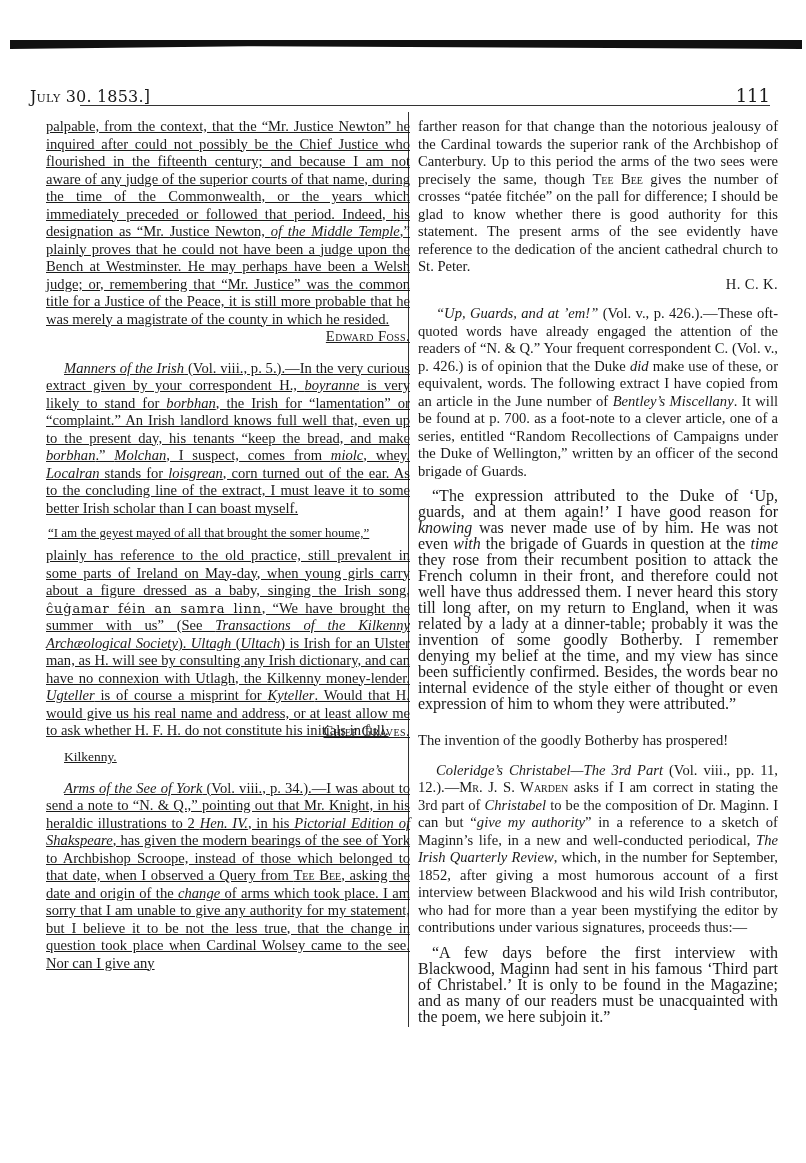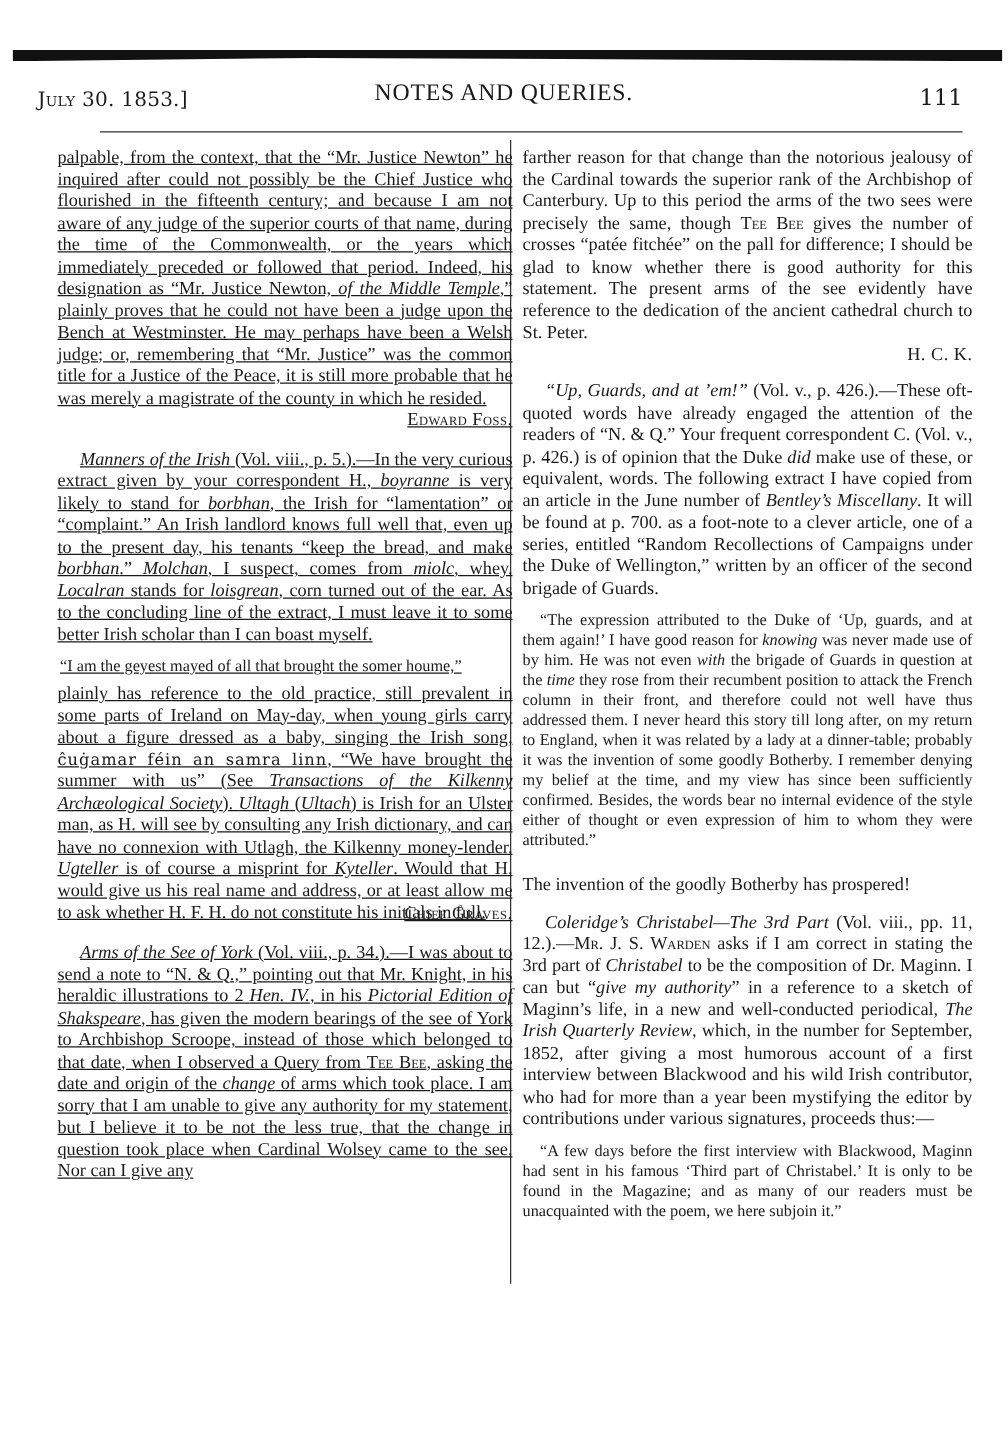--- a/index.html
+++ b/index.html
@@ -1,64 +1,64 @@
 <!DOCTYPE html>
 <html><head>
 <meta charset="utf-8">
 <style>
   html, body { margin:0; padding:0; background:#ffffff; }
   body { width:806px; height:1163px; position:relative; overflow:hidden;
          font-family:"DejaVu Serif","Liberation Serif",serif; color:#1a1a1a; }
   .top-bar { position:absolute; left:10px; top:40px; width:792px; height:9px; background:#111;
              clip-path: polygon(0 0,100% 0,100% 100%,30% 70%,0 100%); }
-  .header { position:absolute; left:30px; top:64px; width:746px; height:28px; }
+  .header { position:absolute; left:30px; top:81px; width:746px; height:28px; }
   .header .date { position:absolute; left:0; top:6px; font-size:16px; letter-spacing:0.2px; }
   .header .title { position:absolute; left:0; right:0; top:0; text-align:center; font-size:19px;
                    letter-spacing:0.6px; font-family:"Liberation Serif",serif; }
   .header .page { position:absolute; right:6px; top:4px; font-size:18px; }
   .rule { position:absolute; left:80px; top:105px; width:690px; height:1px; background:#333; }
   .col { position:absolute; top:118px; width:364px; font-family:"Liberation Serif",serif;
          font-size:14.6px; line-height:17.5px; text-align:justify; }
   .col.left { left:46px;text-decoration:underline; }
   .col.right { left:418px; width:360px; }
   .divider { position:absolute; left:408px; top:112px; width:1px; height:915px; background:#333; }
   p { margin:0; text-indent:0; }
   .para { margin-top:10px; text-indent:18px; }
   .para.first { margin-top:0; text-indent:0; }
   .sig { text-align:right; font-variant:small-caps; letter-spacing:0.4px; margin-top:0; }
   .place { margin-top:8px; padding-left:18px; font-size:13.5px; }
-  .quote { font-size:13px; line-height:16px; text-indent:14px; margin-top:8px; }
+  .quote { font-size:16px; line-height:16px; text-indent:14px; margin-top:8px; }
   .verse { font-size:13px; line-height:16px; margin-top:8px; padding-left:26px; text-indent:-24px; }
   .irish { font-family:"DejaVu Serif",serif; font-size:13px; letter-spacing:0.8px; }
   .sc { font-variant:small-caps; }
   i { font-style:italic; }
   .dash-rule { display:inline-block; width:28px; height:1px; background:#222; vertical-align:middle; margin-right:8px; }
 </style>
 </head>
 <body>
 
 <div class="top-bar"></div>
 
 <div class="header">
   <span class="date sc">July 30. 1853.]</span>
-  <div class="title">NOTES AND QUERIES.</div>
   <span class="page">111</span>
 </div>
 <div class="rule"></div>
 
 <div class="divider"></div>
 
 <div class="col left">
   <p class="para first"><span>palpable, from the context, that the “Mr. Justice Newton” he inquired after could not possibly be the Chief Justice who flourished in the fifteenth century; and because I am not aware of any judge of the superior courts of that name, during the time of the Commonwealth, or the years which immediately preceded or followed that period. Indeed, his designation as “Mr. Justice Newton, </span><i>of the Middle Temple</i><span>,” plainly proves that he could not have been a judge upon the Bench at Westminster. He may perhaps have been a Welsh judge; or, remembering that “Mr. Justice” was the common title for a Justice of the Peace, it is still more probable that he was merely a magistrate of the county in which he resided.</span></p>
   <p class="sig">Edward Foss.</p>
 
   <p class="para" style="margin-top:14px"><i>Manners of the Irish</i><span> (Vol. viii., p. 5.).—In the very curious extract given by your correspondent H., </span><i>boyranne</i><span> is very likely to stand for </span><i>borbhan</i><span>, the Irish for “lamentation” or “complaint.” An Irish landlord knows full well that, even up to the present day, his tenants “keep the bread, and make </span><i>borbhan</i><span>.” </span><i>Molchan</i><span>, I suspect, comes from </span><i>miolc</i><span>, whey. </span><i>Localran</i><span> stands for </span><i>loisgrean</i><span>, corn turned out of the ear. As to the concluding line of the extract, I must leave it to some better Irish scholar than I can boast myself.</span></p>
   <p class="verse">“I am the geyest mayed of all that brought the somer houme,”</p>
   <p class="para first" style="margin-top:6px"><span>plainly has reference to the old practice, still prevalent in some parts of Ireland on May-day, when young girls carry about a figure dressed as a baby, singing the Irish song, </span><span class="irish">ĉuġamar féin an samra linn</span><span>, “We have brought the summer with us” (See </span><i>Transactions of the Kilkenny Archæological Society</i><span>). </span><i>Ultagh</i><span> (</span><i>Ultach</i><span>) is Irish for an Ulster man, as H. will see by consulting any Irish dictionary, and can have no connexion with Utlagh, the Kilkenny money-lender. </span><i>Ugteller</i><span> is of course a misprint for </span><i>Kyteller</i><span>. Would that H. would give us his real name and address, or at least allow me to ask whether H. F. H. do not constitute his initials in full.</span></p>
   <p class="sig" style="margin-top:-17px">Chief Graves.</p>
+  <p class="place">Kilkenny.</p>
 
   <p class="para" style="margin-top:14px"><i>Arms of the See of York</i><span> (Vol. viii., p. 34.).—I was about to send a note to “N. &amp; Q.,” pointing out that Mr. Knight, in his heraldic illustrations to 2 </span><i>Hen. IV.</i><span>, in his </span><i>Pictorial Edition of Shakspeare</i><span>, has given the modern bearings of the see of York to Archbishop Scroope, instead of those which belonged to that date, when I observed a Query from </span><span class="sc">Tee Bee</span><span>, asking the date and origin of the </span><i>change</i><span> of arms which took place. I am sorry that I am unable to give any authority for my statement, but I believe it to be not the less true, that the change in question took place when Cardinal Wolsey came to the see. Nor can I give any</span></p>
 </div>
 
 <div class="col right">
   <p class="para first"><span>farther reason for that change than the notorious jealousy of the Cardinal towards the superior rank of the Archbishop of Canterbury. Up to this period the arms of the two sees were precisely the same, though </span><span class="sc">Tee Bee</span><span> gives the number of crosses “patée fitchée” on the pall for difference; I should be glad to know whether there is good authority for this statement. The present arms of the see evidently have reference to the dedication of the ancient cathedral church to St. Peter.</span></p>
   <p class="sig">H. C. K.</p>
 
   <p class="para" style="margin-top:12px"><i>“Up, Guards, and at ’em!”</i><span> (Vol. v., p. 426.).—These oft-quoted words have already engaged the attention of the readers of “N. &amp; Q.” Your frequent correspondent C. (Vol. v., p. 426.) is of opinion that the Duke </span><i>did</i><span> make use of these, or equivalent, words. The following extract I have copied from an article in the June number of </span><i>Bentley’s Miscellany</i><span>. It will be found at p. 700. as a foot-note to a clever article, one of a series, entitled “Random Recollections of Campaigns under the Duke of Wellington,” written by an officer of the second brigade of Guards.</span></p>
   <p class="quote"><span>“The expression attributed to the Duke of ‘Up, guards, and at them again!’ I have good reason for </span><i>knowing</i><span> was never made use of by him. He was not even </span><i>with</i><span> the brigade of Guards in question at the </span><i>time</i><span> they rose from their recumbent position to attack the French column in their front, and therefore could not well have thus addressed them. I never heard this story till long after, on my return to England, when it was related by a lady at a dinner-table; probably it was the invention of some goodly Botherby. I remember denying my belief at the time, and my view has since been sufficiently confirmed. Besides, the words bear no internal evidence of the style either of thought or even expression of him to whom they were attributed.”</span></p>

